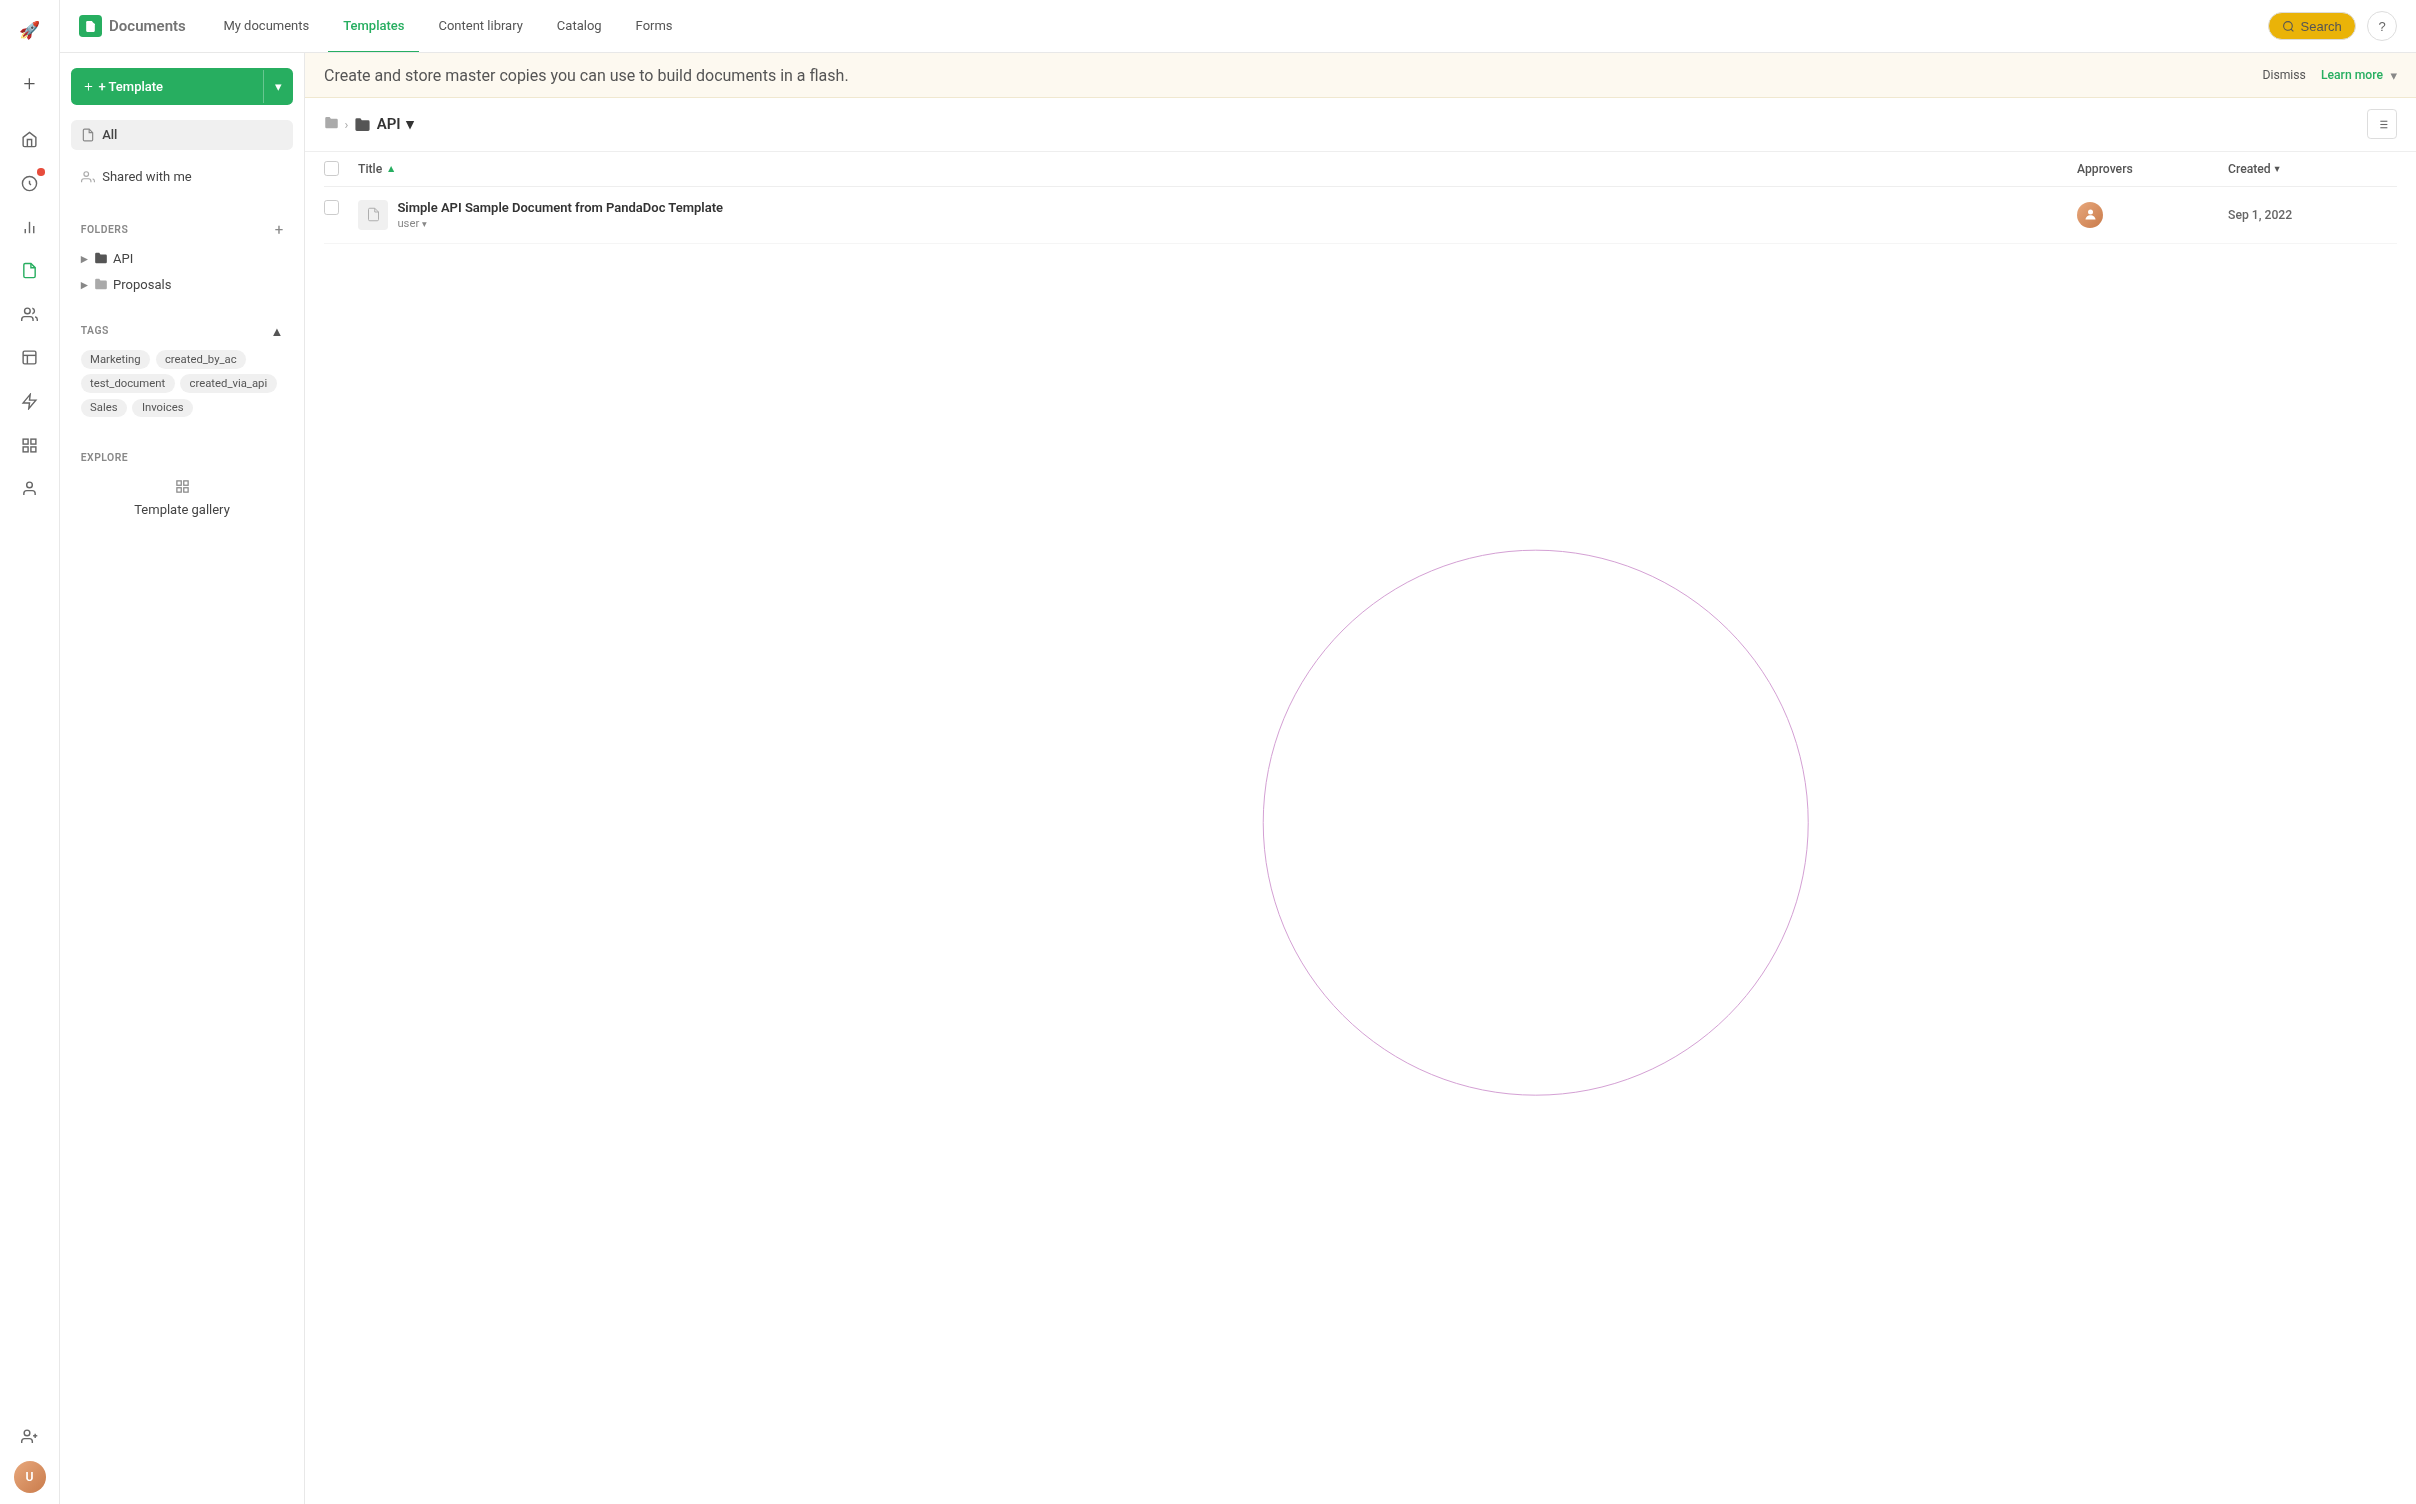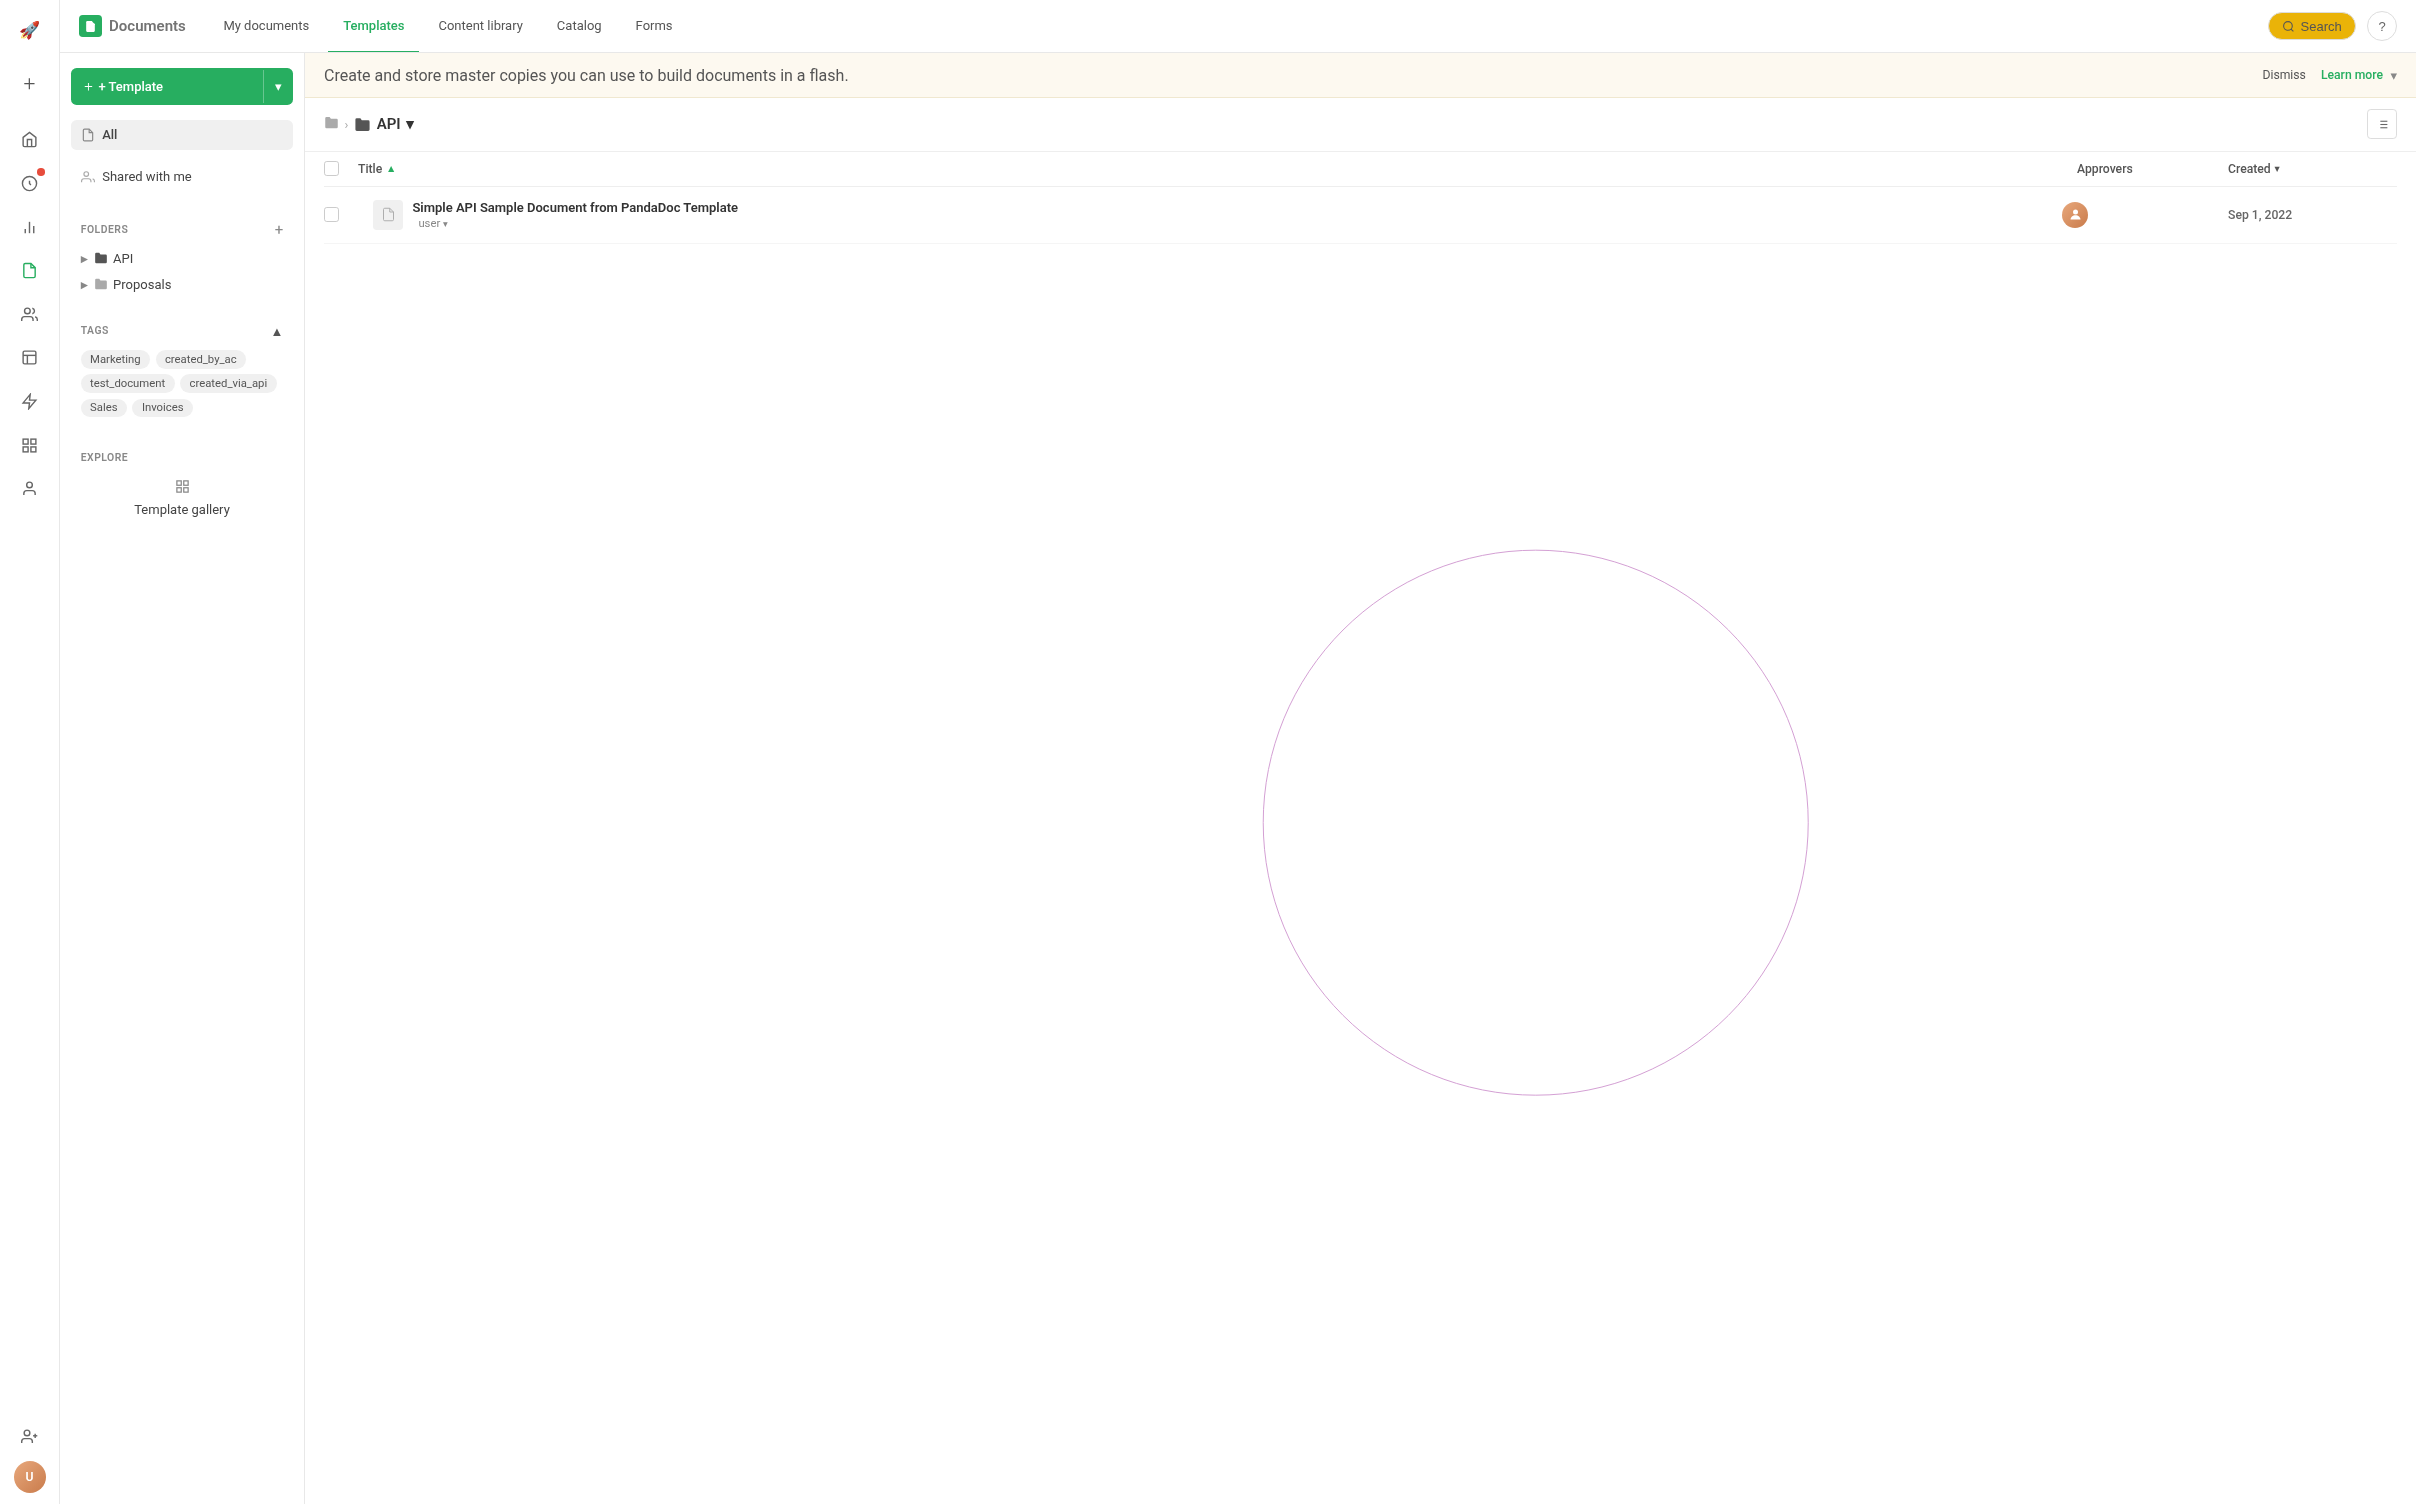--- a/index.html
+++ b/index.html
@@ -366,42 +366,40 @@
     }
     .col-check { width: 34px; flex-shrink: 0; }
     .col-title { flex: 1; font-size: 12.2px; font-weight: 500; color: #555; display: flex; align-items: center; gap: 3.8px; cursor: pointer; }
     .col-approvers { width: 151px; font-size: 12.2px; font-weight: 500; color: #555; flex-shrink: 0; }
     .col-created { width: 169px; font-size: 12.2px; font-weight: 500; color: #555; display: flex; align-items: center; gap: 3.8px; cursor: pointer; flex-shrink: 0; }
     .sort-icon { color: #27ae60; font-size: 10.4px; }
     .created-sort { color: #555; font-size: 10.4px; }
 
     .table-row {
       display: flex;
-      align-items: center;
       padding: 13px 0;
       border-bottom: 0.9px solid #f5f5f5;
       cursor: pointer;
-      gap: 15px;
     }
     .row-check { width: 34px; flex-shrink: 0; }
     .row-title-area { flex: 1; display: flex; align-items: center; gap: 9.4px; }
     .row-file-icon {
       width: 30px;
       height: 30px;
       background: #f0f0f0;
       border-radius: 3.8px;
       display: flex;
       align-items: center;
       justify-content: center;
       color: #888;
       font-size: 13px;
       flex-shrink: 0;
     }
     .row-title-text { font-size: 13px; font-weight: 600; color: #333; }
-    .row-subtitle { font-size: 11.3px; color: #888; display: flex; align-items: center; gap: 2.8px; margin-top: 1.9px; margin-left: 6px; }
+    .row-subtitle { font-size: 11.3px; color: #888; display: flex; align-items: center; gap: 2.8px; margin-top: 1.9px; }
     .row-approvers { width: 151px; flex-shrink: 0; display: flex; align-items: center; }
     .approver-avatar {
       width: 26px;
       height: 26px;
       border-radius: 50%;
       overflow: hidden;
       background: linear-gradient(135deg, #e8a87c, #c97b4b);
       display: flex;
       align-items: center;
       justify-content: center;

